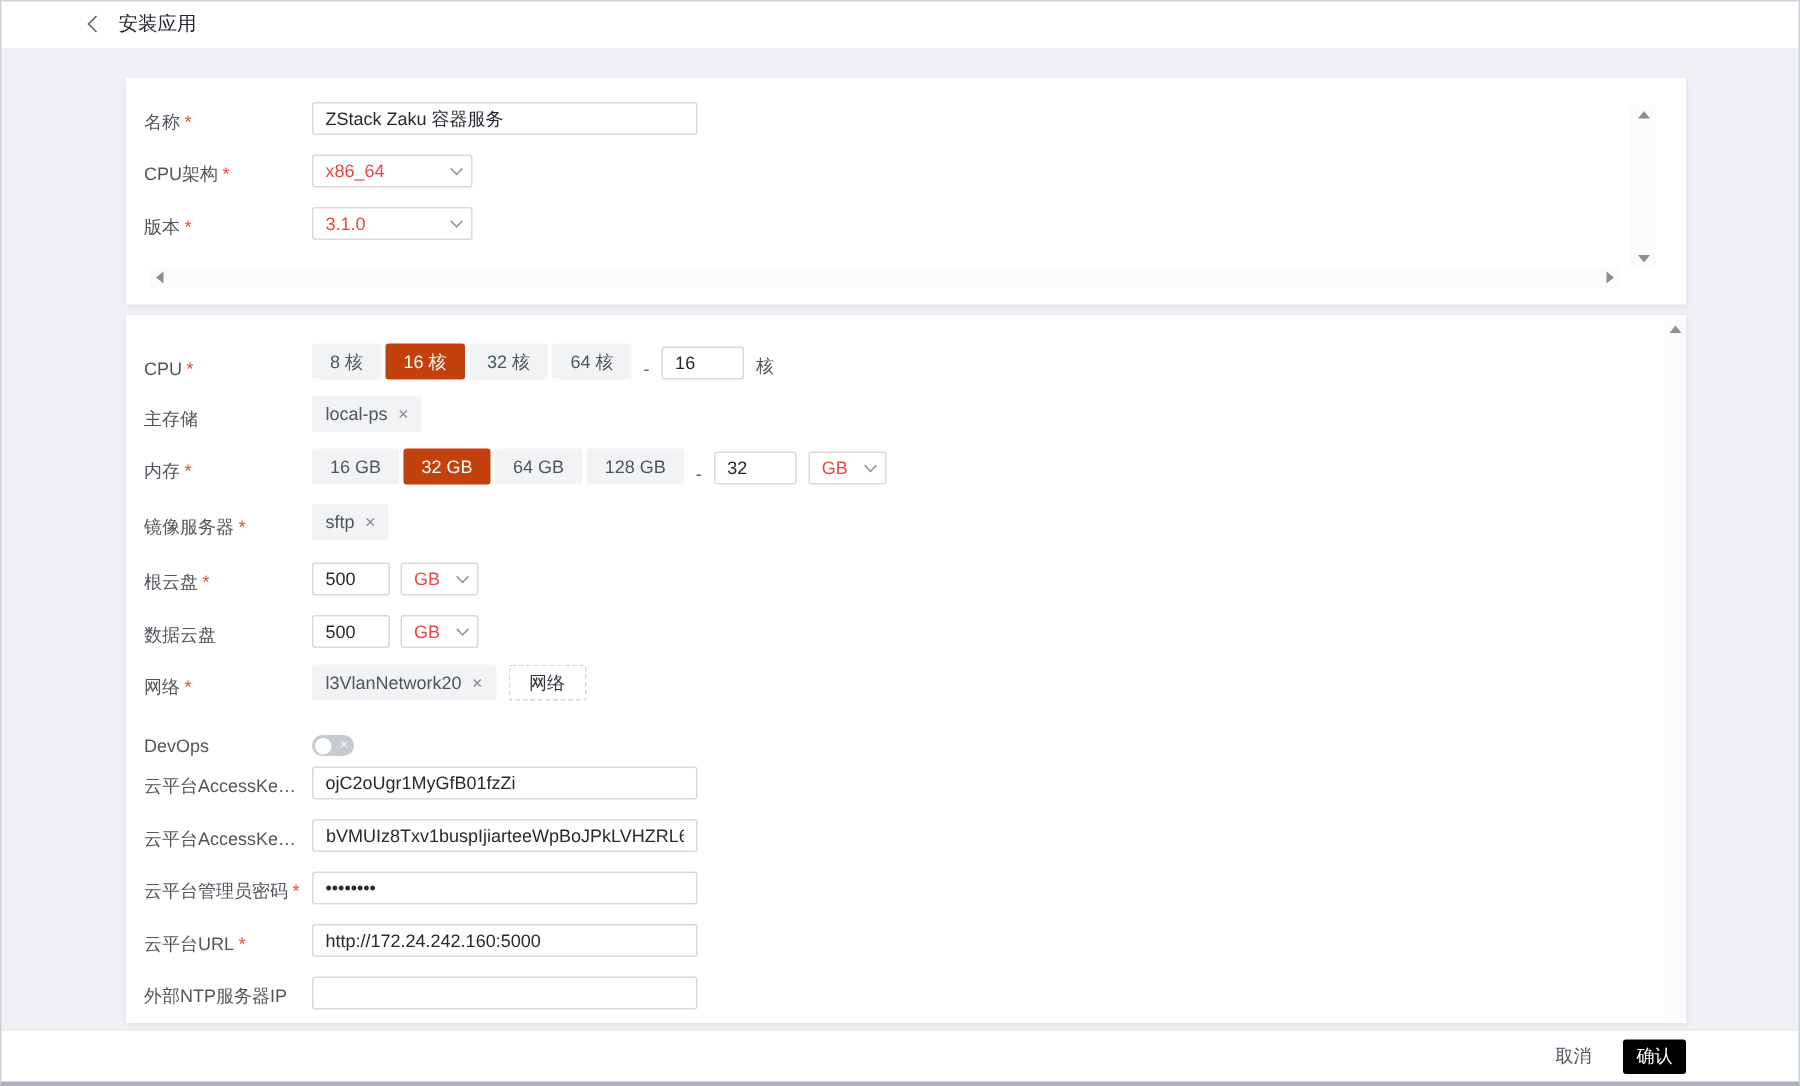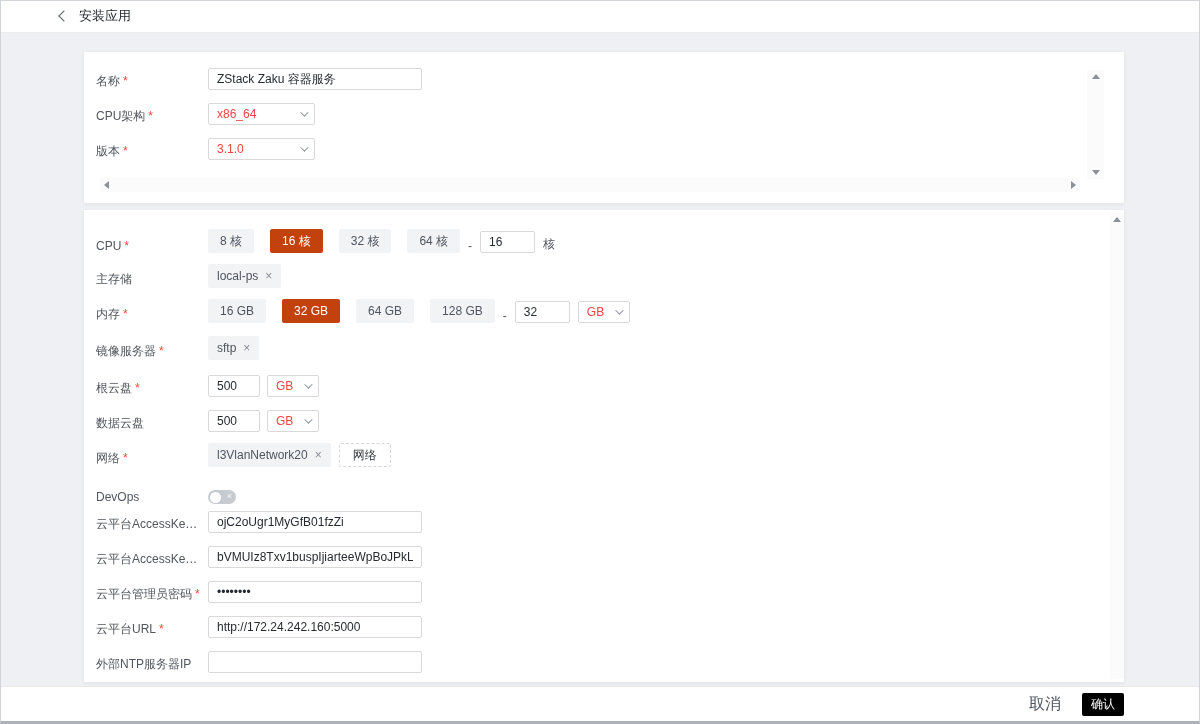--- a/index.html
+++ b/index.html
@@ -42,34 +42,34 @@
   .label {
     width:112px; flex:none; color:#51565d;
     white-space:nowrap; overflow:hidden; text-overflow:ellipsis; padding-right:8px;
   }
   .req { color:#f5483b; margin-left:3px; }
   
   .input {
     height:22px; border:1px solid #d9d9d9; border-radius:2px; background:#fff;
     font-family:inherit; font-size:12px; color:#262a30; padding:0 8px; outline:none;
   }
-  .w-lg { width:214px; }
+  .w-lg { width:257px; }
   .w-md { width:107px; }
   .w-sm { width:55px; }
   .w-un { width:52px; }
   .select {
     height:22px; border:1px solid #d9d9d9; border-radius:2px; background:#fff;
     display:flex; align-items:center; justify-content:space-between;
     padding:0 8px; color:#ef4444; cursor:pointer;margin-top:16px;
   }
   .chev {
     width:6px; height:6px; border-right:1px solid #8c939e; border-bottom:1px solid #8c939e;
     transform:rotate(45deg) translateY(-2px); flex:none; margin-left:6px;
   }
-  .seg { display:flex; gap:16px; }
+  .seg { display:flex; gap:3px; }
   .seg-btn {
     height:24px; padding:0 12px; background:#f2f3f5; color:#4e5560;
     border:none; border-radius:2px; font-family:inherit; font-size:12px; cursor:pointer;
   }
   .seg-btn.selected { background:#c2410c; color:#fff; }
   .dash { margin:0 8px; color:#51565d; }
   .unit { margin-left:8px; color:#51565d; }
   .tag {
     height:24px; background:#f2f3f5; border-radius:2px; color:#4e5560;
     display:inline-flex; align-items:center; padding:0 9px; margin-right:8px;
@@ -110,21 +110,21 @@
     position:absolute; top:3px; right:0; bottom:3px; width:14px; background:#fbfbfc;
     display:flex; flex-direction:column; align-items:center; padding-top:4px; cursor:pointer;
   }
   
   .footer {
     position:absolute; left:1px; right:1px; bottom:3px; height:35px; background:#fff;
     border-top:1px solid #e9e9e9; display:flex; align-items:center;
     justify-content:flex-end; padding-right:75px; z-index:5;
   }
   .btn-text {
-    background:none; border:none; color:#4e5560; font-family:inherit; font-size:16px;
+    background:none; border:none; color:#4e5560; font-family:inherit; font-size:12px;
     cursor:pointer; margin-right:21px;
   }
   .btn-primary {
     background:#000000; border:none; color:#fff; font-family:inherit; font-size:12px;
     border-radius:2px; height:23px; padding:0 9px; cursor:pointer;
   }
 </style>
 </head>
 <body>
 

